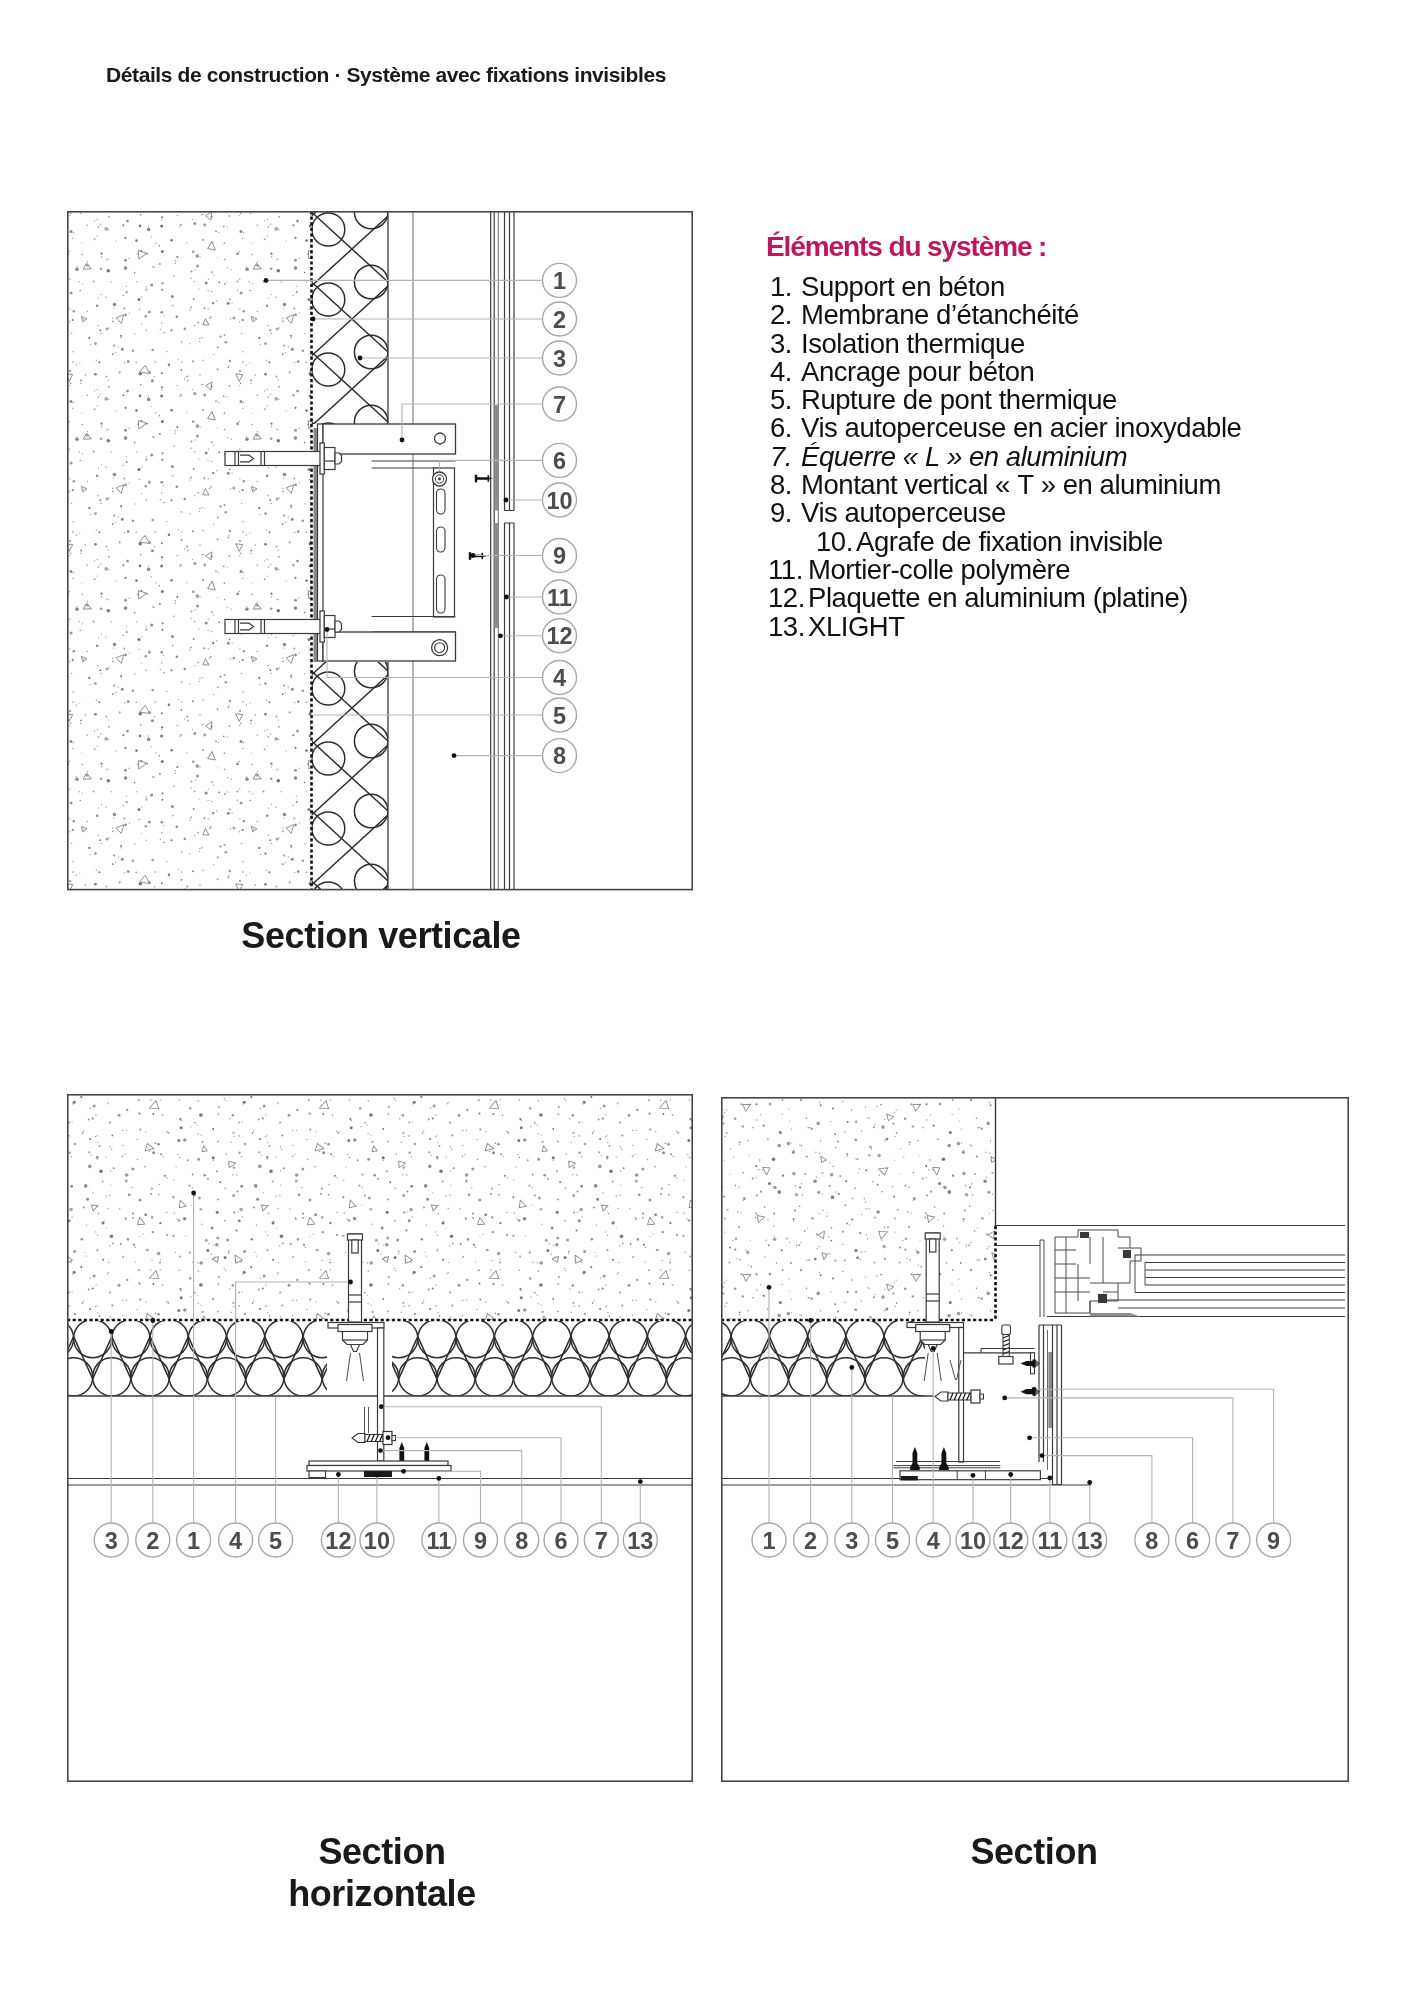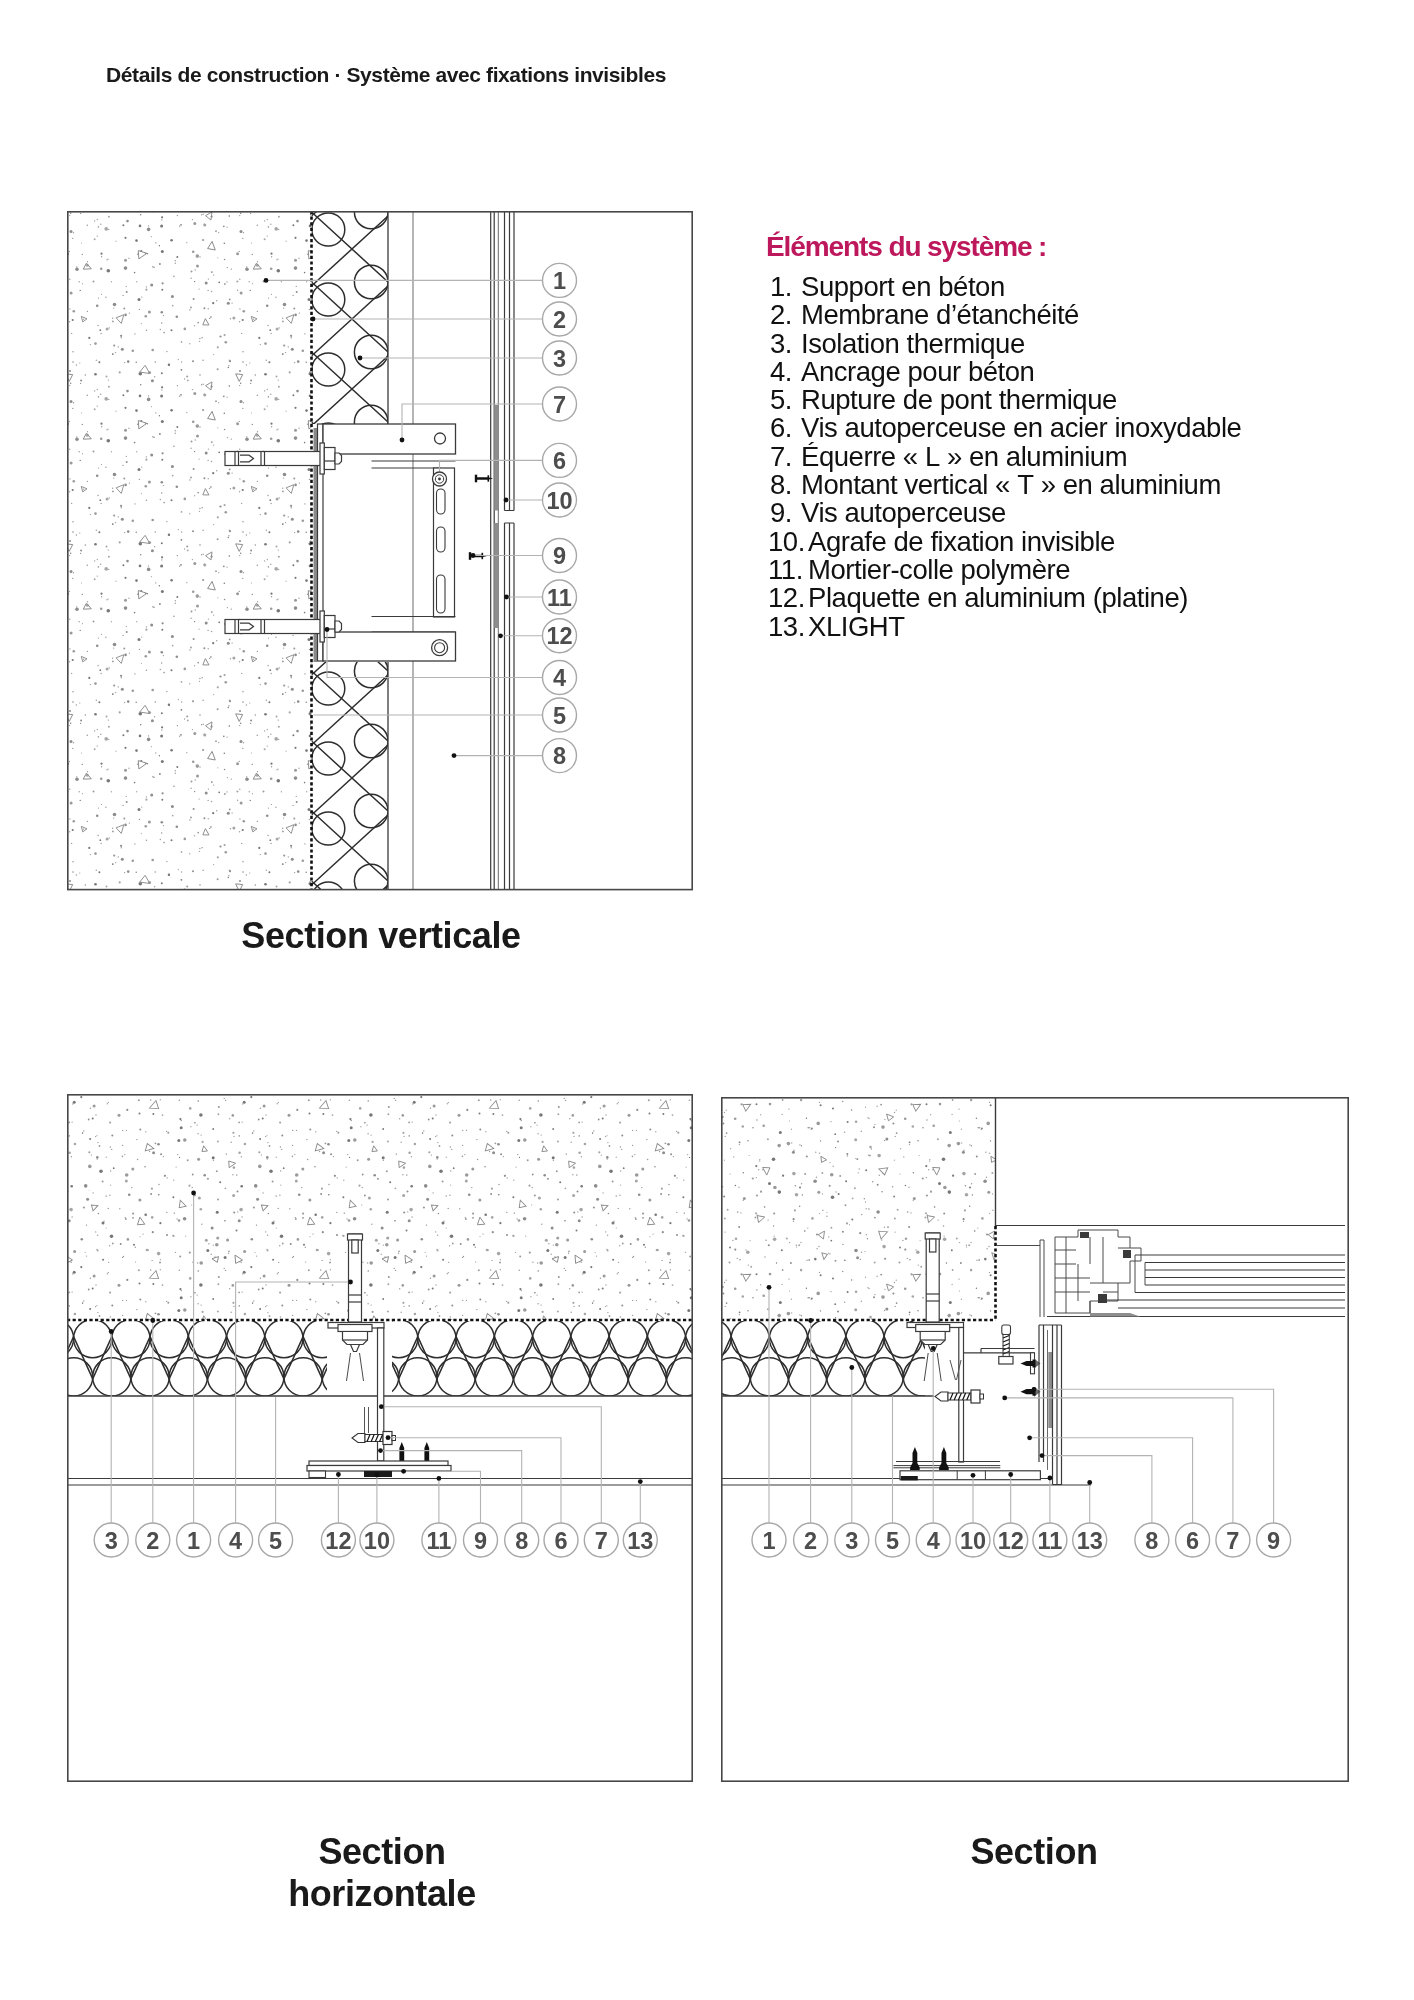--- a/index.html
+++ b/index.html
@@ -8,24 +8,24 @@
 </style></head><body>
 <div class="abs" style="left:106px;top:63px;font-size:21px;font-weight:bold;color:#1a1a1a;letter-spacing:-0.4px;">Détails de construction · Système avec fixations invisibles</div>
 <div class="abs" style="left:766px;top:231px;font-size:28px;font-weight:bold;color:#be185d;letter-spacing:-1.1px;">Éléments du système&nbsp;:</div>
 <div class="abs" style="left:770px;top:273px;font-size:27.5px;line-height:28.3px;color:#111;letter-spacing:-0.45px;">
     <div style="white-space:nowrap;"><span style="display:inline-block;width:31px;">1.</span>Support en béton</div>
     <div style="white-space:nowrap;"><span style="display:inline-block;width:31px;">2.</span>Membrane d’étanchéité</div>
     <div style="white-space:nowrap;"><span style="display:inline-block;width:31px;">3.</span>Isolation thermique</div>
     <div style="white-space:nowrap;"><span style="display:inline-block;width:31px;">4.</span>Ancrage pour béton</div>
     <div style="white-space:nowrap;"><span style="display:inline-block;width:31px;">5.</span>Rupture de pont thermique</div>
     <div style="white-space:nowrap;"><span style="display:inline-block;width:31px;">6.</span>Vis autoperceuse en acier inoxydable</div>
-    <div style="white-space:nowrap;"><span style="display:inline-block;width:31px;">7.</span>Équerre «&nbsp;L&nbsp;» en aluminium</div>
+    <div style="white-space:nowrap;font-style:italic;"><span style="display:inline-block;width:31px;">7.</span>Équerre «&nbsp;L&nbsp;» en aluminium</div>
     <div style="white-space:nowrap;"><span style="display:inline-block;width:31px;">8.</span>Montant vertical «&nbsp;T&nbsp;» en aluminium</div>
     <div style="white-space:nowrap;"><span style="display:inline-block;width:31px;">9.</span>Vis autoperceuse</div>
-    <div style="white-space:nowrap;"><span style="display:inline-block;width:40px;margin-left:-2px;">10.</span>Agrafe de fixation invisible</div>
+    <div style="white-space:nowrap;margin-left:48px;"><span style="display:inline-block;width:40px;margin-left:-2px;">10.</span>Agrafe de fixation invisible</div>
     <div style="white-space:nowrap;"><span style="display:inline-block;width:40px;margin-left:-2px;">11.</span>Mortier-colle polymère</div>
     <div style="white-space:nowrap;"><span style="display:inline-block;width:40px;margin-left:-2px;">12.</span>Plaquette en aluminium (platine)</div>
     <div style="white-space:nowrap;"><span style="display:inline-block;width:40px;margin-left:-2px;">13.</span>XLIGHT</div>
   </div>
 <div class="abs lbl" style="left:231px;top:915px;width:300px;">Section verticale</div>
 <div class="abs lbl" style="left:232px;top:1831px;width:300px;">Section horizontale</div>
 <div class="abs lbl" style="left:884px;top:1831px;width:300px;">Section</div>
 <svg class="abs" style="left:67px;top:211px;" width="626" height="680" viewBox="67 211 626 680">
     <defs>
       <pattern id="stipA" width="170" height="170" patternUnits="userSpaceOnUse">

